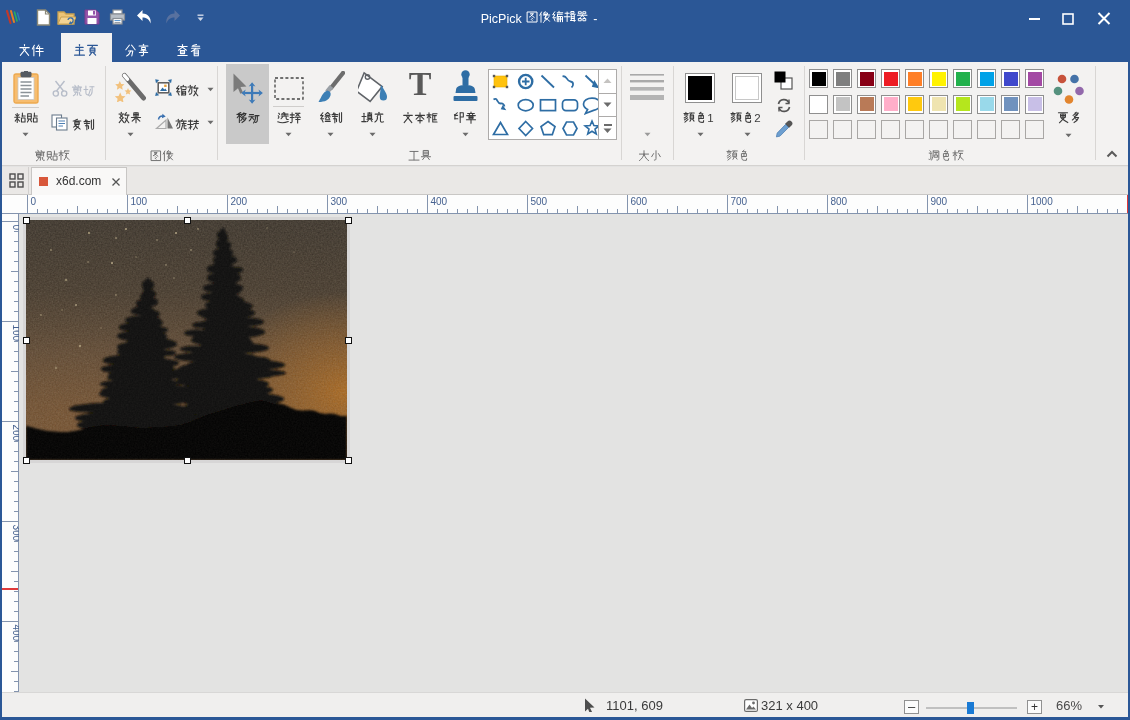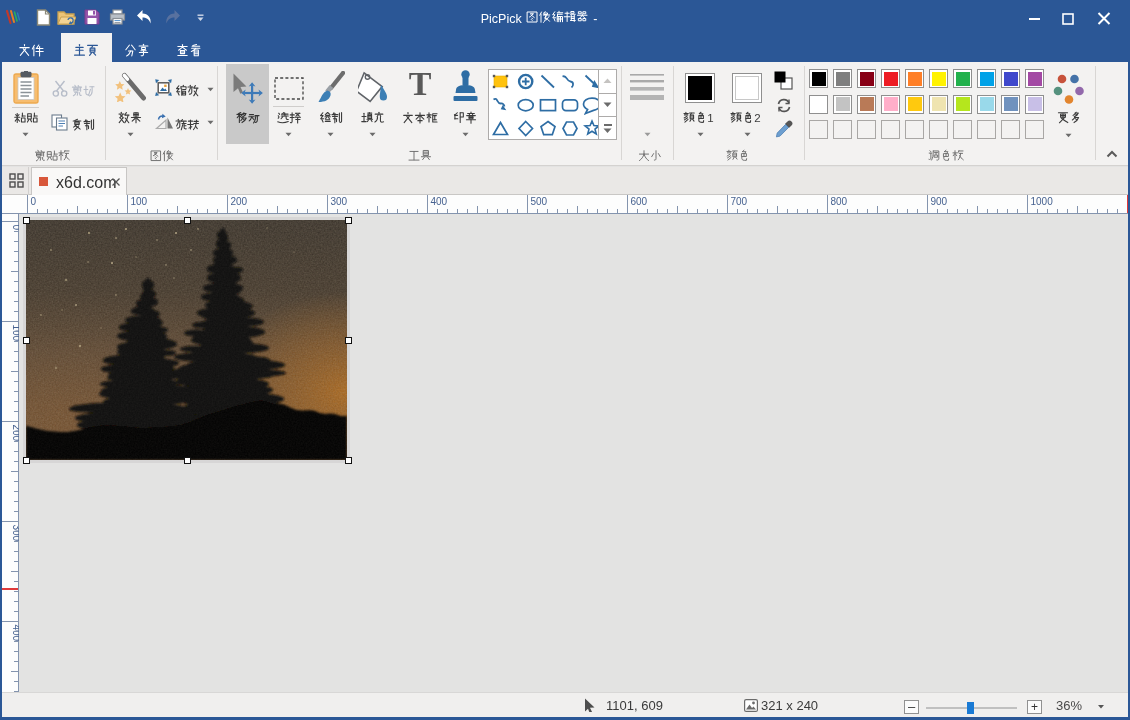--- a/index.html
+++ b/index.html
@@ -875,21 +875,21 @@
 <div class="abs" style="left:2px;top:167px;width:1126px;height:28px;background:#eae8e6;border-bottom:1px solid #c9c7c5"></div>
 <svg class="abs" style="left:9px;top:173px" width="15" height="15" viewBox="0 0 15 15" fill="none" stroke="#4d4d4d" stroke-width="1.4">
 <rect x="1" y="1" width="5" height="5"></rect>
     <rect x="9" y="1" width="5" height="5"></rect>
 <rect x="1" y="9" width="5" height="5"></rect>
     <rect x="9" y="9" width="5" height="5"></rect>
   </svg>
 <div class="abs" style="left:28px;top:167px;width:1px;height:28px;background:#d2d0ce"></div>
 <div class="abs" style="left:31px;top:167px;width:96px;height:29px;background:#f9f8f7;border:1px solid #c8c6c4;border-bottom:none"></div>
 <div class="abs" style="left:39px;top:177px;width:9px;height:9px;background:#d8573a"></div>
-<div class="abs" style="left:56px;top:174px;font-size:16px;color:#333">x6d.com</div>
+<div class="abs" style="left:56px;top:174px;font-size:12px;color:#333">x6d.com</div>
 <svg class="abs" style="left:111px;top:177px" width="10" height="10" viewBox="0 0 10 10">
     <path d="M1.5 1.5 L8.5 8.5 M8.5 1.5 L1.5 8.5" stroke="#555" stroke-width="1.3"></path>
   </svg>
 <svg class="abs" style="left:2px;top:195px" width="1126" height="19" shape-rendering="crispEdges">
     <rect x="0" y="0" width="1126" height="18.5" fill="#fdfdfd"></rect>
     <rect x="0" y="17.5" width="1126" height="1" fill="#8494ae"></rect>
     <rect x="24.5" y="0" width="1" height="18" fill="#8494ae"></rect>
     <text x="28.5" y="10" font-size="10" fill="#46618f" font-family="Liberation Sans">0</text>
     <rect x="34.5" y="13.5" width="1" height="4.5" fill="#8494ae"></rect>
     <rect x="44.5" y="13.5" width="1" height="4.5" fill="#8494ae"></rect>
@@ -1465,20 +1465,20 @@
 <div class="abs" style="left:2px;top:692px;width:1126px;height:25px;background:#f0efee;border-top:1px solid #d8d7d6"></div>
 <svg class="abs" style="left:584px;top:698px" width="12" height="14" viewBox="0 0 12 14">
     <path d="M1 0.5 L10.5 9.5 L6 9.8 L8.3 14.5 L5.9 15.5 L4 10.8 L1 13.5 Z" fill="#4d4d4d"></path>
   </svg>
 <div class="abs" style="left:606px;top:698px;font-size:13px;color:#3a3a3a">1101, 609</div>
 <svg class="abs" style="left:744px;top:699px" width="14" height="13" viewBox="0 0 14 13">
     <rect x="0.6" y="0.6" width="12.8" height="11.8" rx="1.5" fill="#fff" stroke="#6b6b6b" stroke-width="1.2"></rect>
     <circle cx="9.5" cy="4" r="1.4" fill="#6b6b6b"></circle>
     <path d="M2 10.5 L5.5 5.5 L8 9 L9.5 7.5 L12 10.5 Z" fill="#6b6b6b"></path>
   </svg>
-<div class="abs" style="left:761px;top:698px;font-size:13px;color:#3a3a3a">321 x 240</div>
+<div class="abs" style="left:761px;top:698px;font-size:13px;color:#3a3a3a">321 x 400</div>
 <div class="abs" style="left:904px;top:700px;width:15px;height:14px;border:1px solid #919191;background:#fbfbfb;color:#333;font-size:13px;line-height:11px;text-align:center">–</div>
 <div class="abs" style="left:926px;top:706.5px;width:91px;height:2px;background:#e8e8e8;border:1px solid #c0c0c0"></div>
 <div class="abs" style="left:967px;top:701.5px;width:7px;height:12px;background:#1a7ad4"></div>
 <div class="abs" style="left:1027px;top:700px;width:15px;height:14px;border:1px solid #919191;background:#fbfbfb;color:#333;font-size:12px;line-height:12px;text-align:center">+</div>
-<div class="abs" style="left:1056px;top:698px;font-size:13px;color:#4a4a4a">36%</div>
+<div class="abs" style="left:1056px;top:698px;font-size:13px;color:#4a4a4a">66%</div>
 <svg class="abs" style="left:1097px;top:704px" width="8" height="6" viewBox="0 0 8 6">
     <path d="M1 1 L4 4.6 L7 1 Z" fill="#555"></path>
   </svg>
 </body></html>

